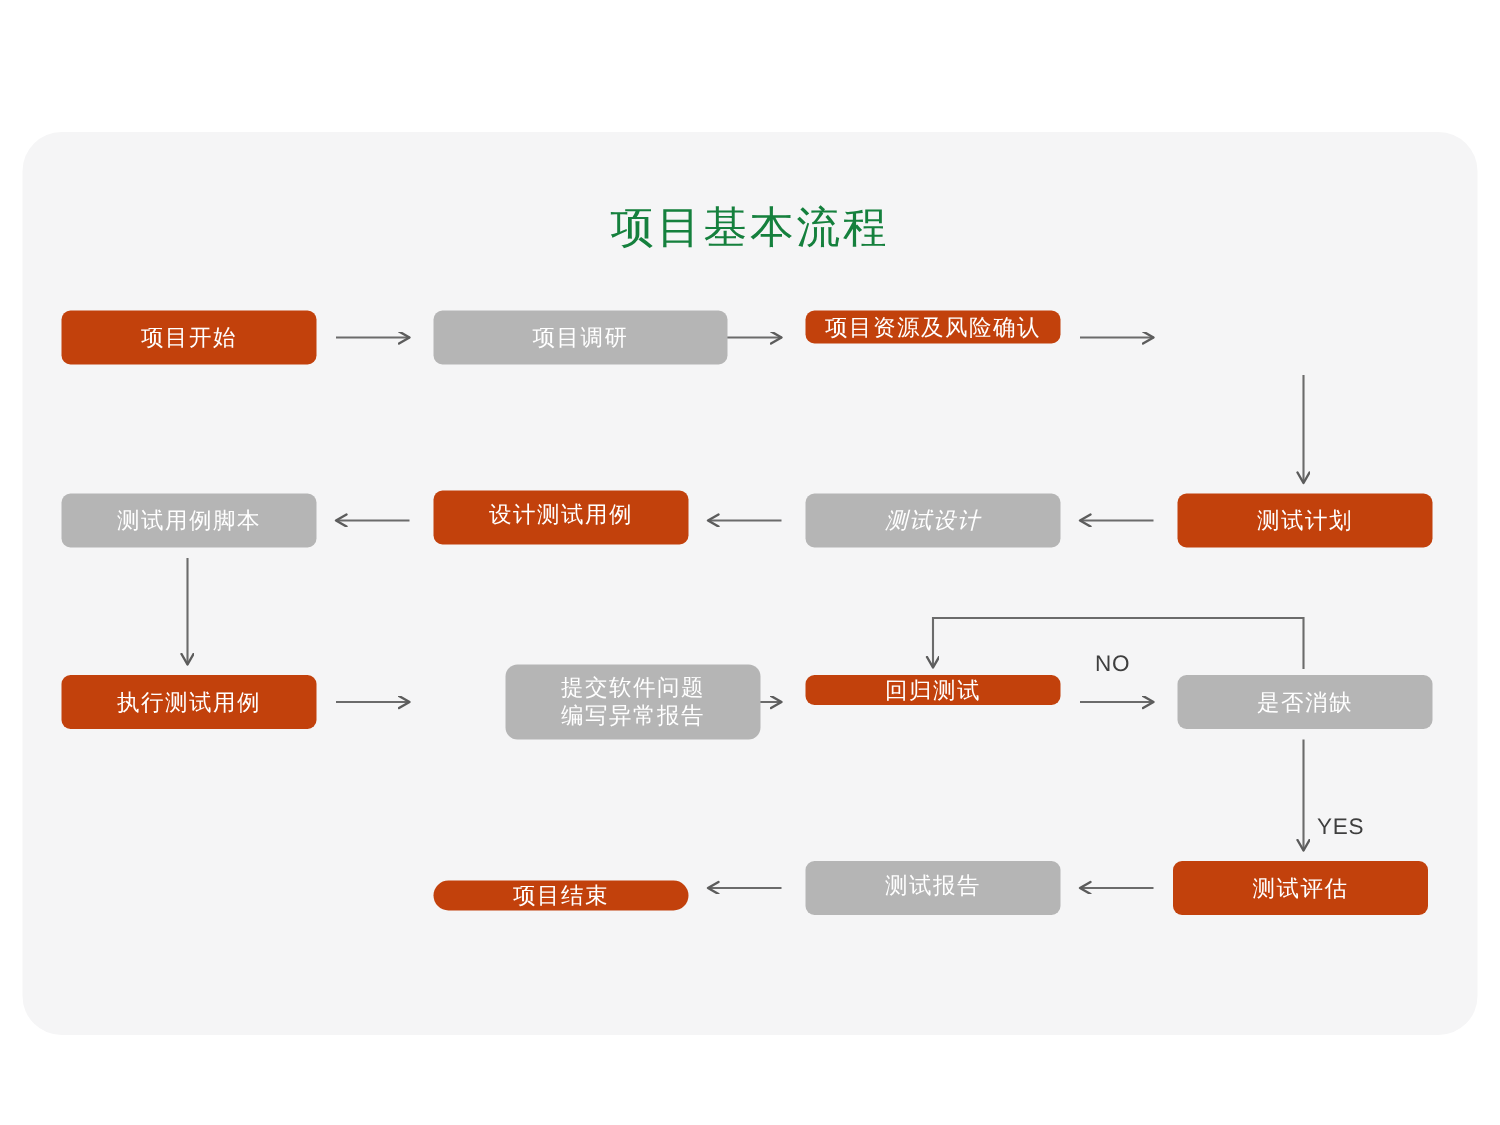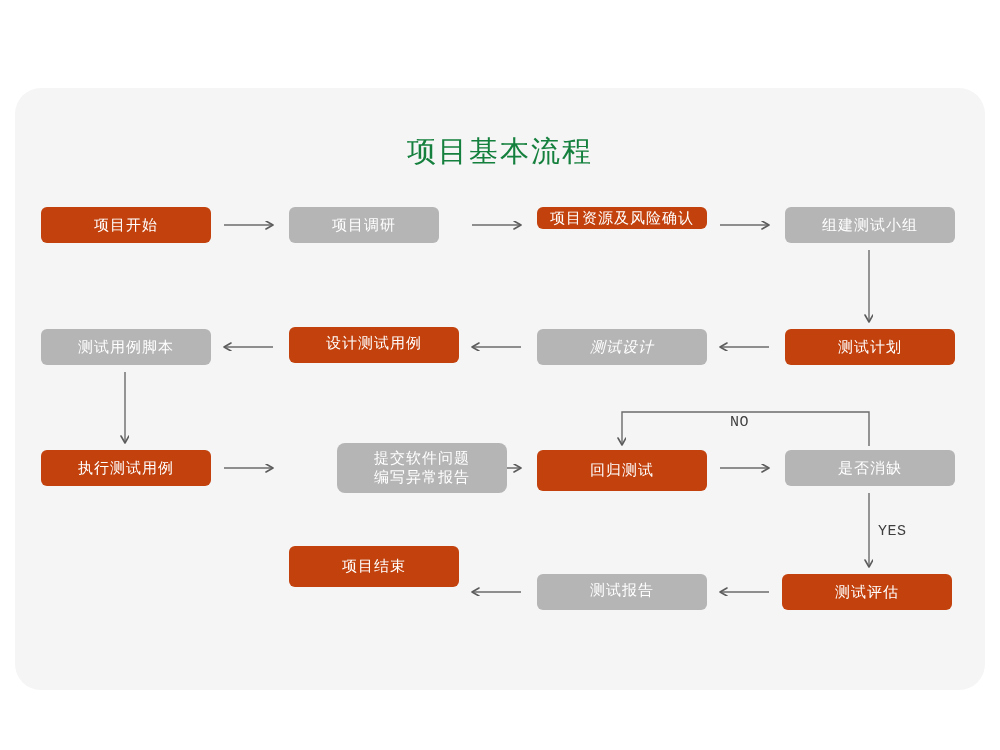--- a/index.html
+++ b/index.html
@@ -52,21 +52,22 @@
   }
   .node.purple { background: #c2410c; }
   .node.gray   { background: #b5b5b5; }
   .node.tall   { border-radius: 8px; margin-left: 48px; }
 
   .edge-label {
     position: absolute;
     font-size: 15px;
     color: #3f3f3f;
     letter-spacing: 0.5px;
-    font-family: Liberation Mono, monospace;
+    font-family: Liberation Sans, sans-serif;
+    margin-top: 20px;
   }
 </style>
 </head>
 <body>
 
 <div id="root">
 
   <div class="panel"></div>
 
   <div class="chart-title">项目基本流程</div>
@@ -101,32 +102,31 @@
 
       <line x1="769" y1="592" x2="720" y2="592"></line>
       <line x1="521" y1="592" x2="472" y2="592"></line>
     </g>
   </svg>
 
   <div class="edge-label" style="left:730px; top:414px;">NO</div>
   <div class="edge-label" style="left:878px; top:523px;">YES</div>
 
   <div class="node purple" style="left:41px;  top:207px; width:170px; height:36px;">项目开始</div>
-  <div class="node gray" style="left:289px; top:207px; width:150px; height:36px;">项目调研</div>
+  <div class="node gray" style="left:289px; top:207px; width:196px; height:36px;">项目调研</div>
   <div class="node purple" style="left:537px; top:207px; width:170px; height:22px;">项目资源及风险确认</div>
-  <div class="node gray" style="left:785px; top:207px; width:170px; height:36px;">组建测试小组</div>
 
   <div class="node gray" style="left:41px;  top:329px; width:170px; height:36px;">测试用例脚本</div>
   <div class="node purple" style="left:289px; top:327px; width:170px; height:36px;font-family:Liberation Mono, monospace;">设计测试用例</div>
   <div class="node gray" style="left:537px; top:329px; width:170px; height:36px;font-style:italic;">测试设计</div>
   <div class="node purple" style="left:785px; top:329px; width:170px; height:36px;">测试计划</div>
 
   <div class="node purple" style="left:41px;  top:450px; width:170px; height:36px;">执行测试用例</div>
   <div class="node gray tall" style="left:289px; top:443px; width:170px; height:50px;">提交软件问题
 编写异常报告</div>
-  <div class="node purple" style="left:537px; top:450px; width:170px; height:41px;">回归测试</div>
+  <div class="node purple" style="left:537px; top:450px; width:170px; height:20px;">回归测试</div>
   <div class="node gray" style="left:785px; top:450px; width:170px; height:36px;">是否消缺</div>
 
-  <div class="node purple" style="left:289px; top:546px; width:170px; height:41px;">项目结束</div>
+  <div class="node purple" style="left:289px; top:587px; width:170px; height:20px;border-radius:18px;">项目结束</div>
   <div class="node gray" style="left:537px; top:574px; width:170px; height:36px;font-family:Liberation Mono, monospace;">测试报告</div>
   <div class="node purple" style="left:782px; top:574px; width:170px; height:36px;">测试评估</div>
 
 </div>
 
 </body></html>

